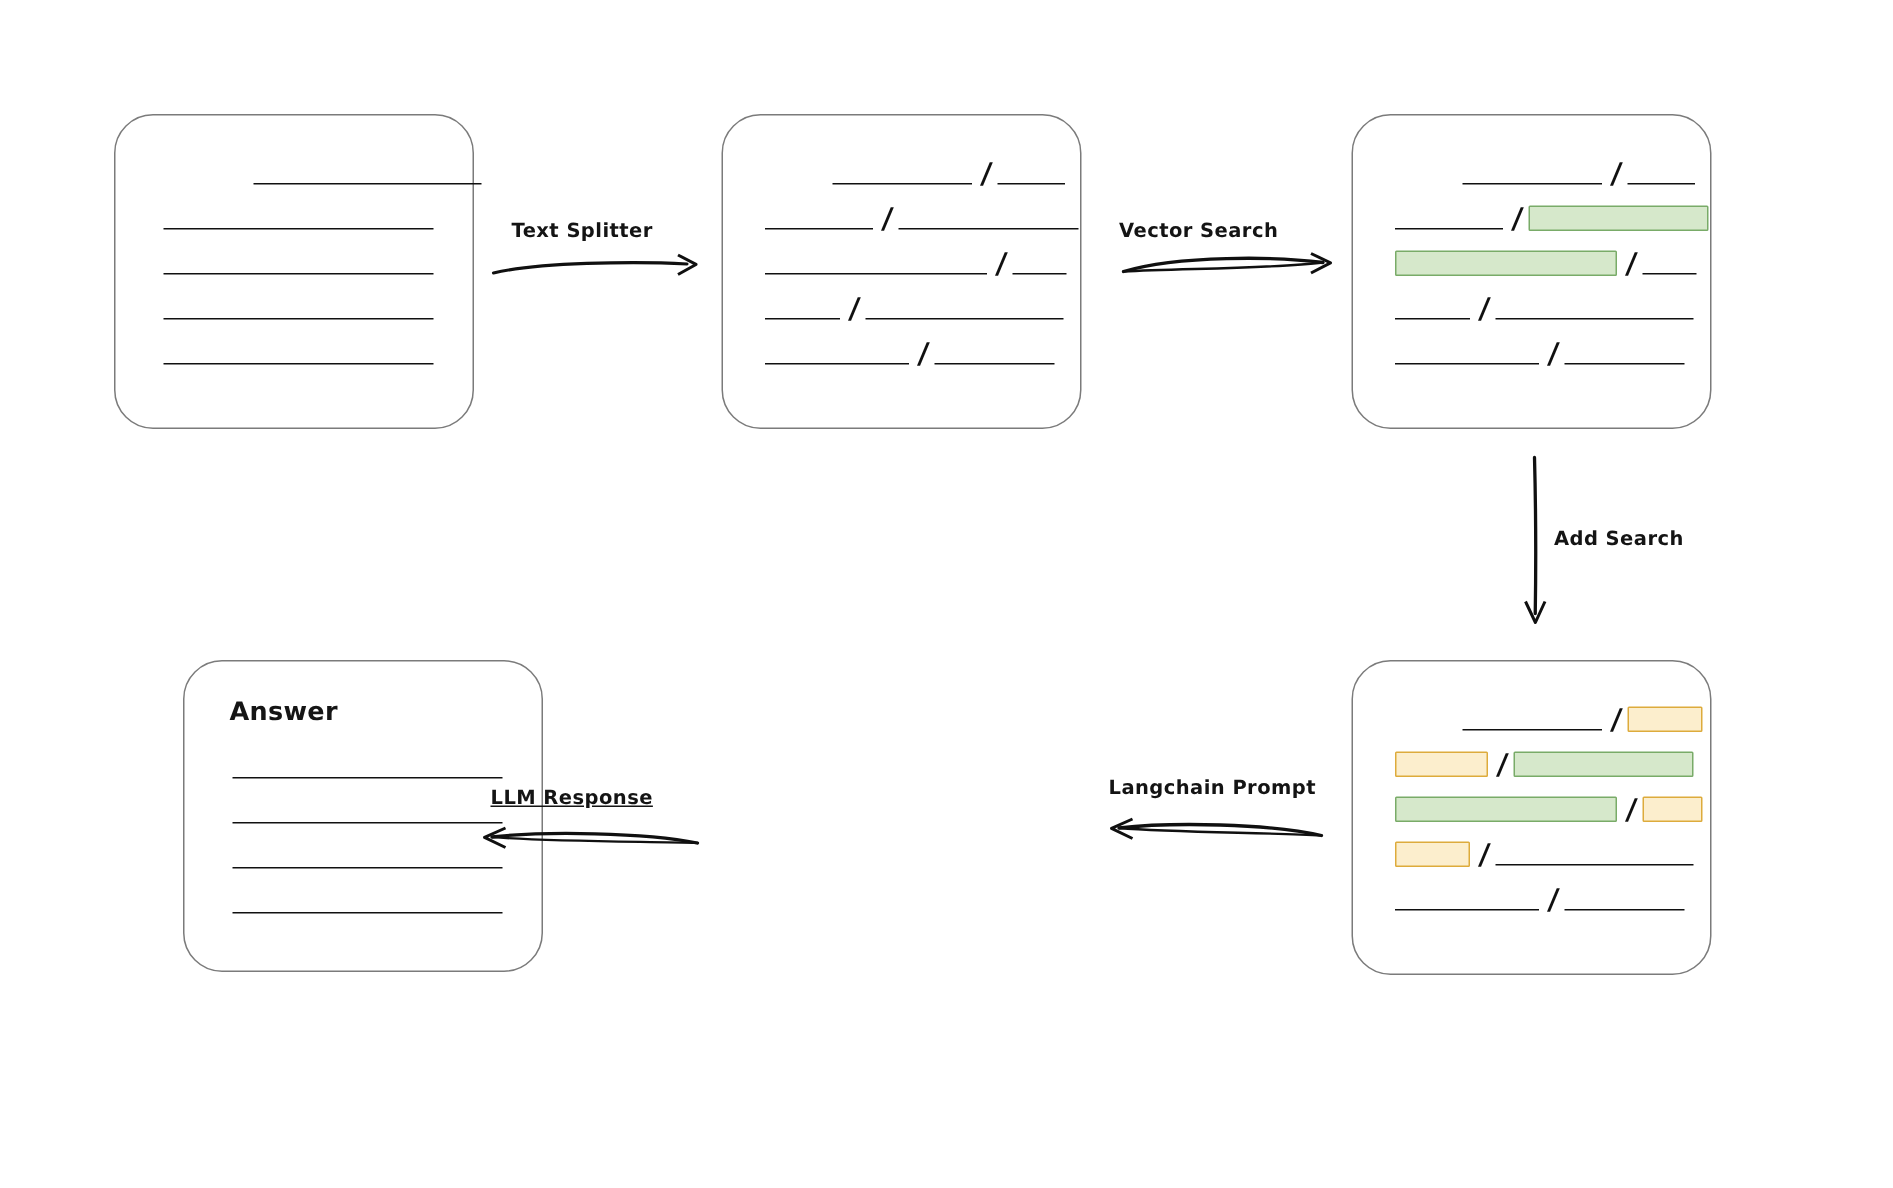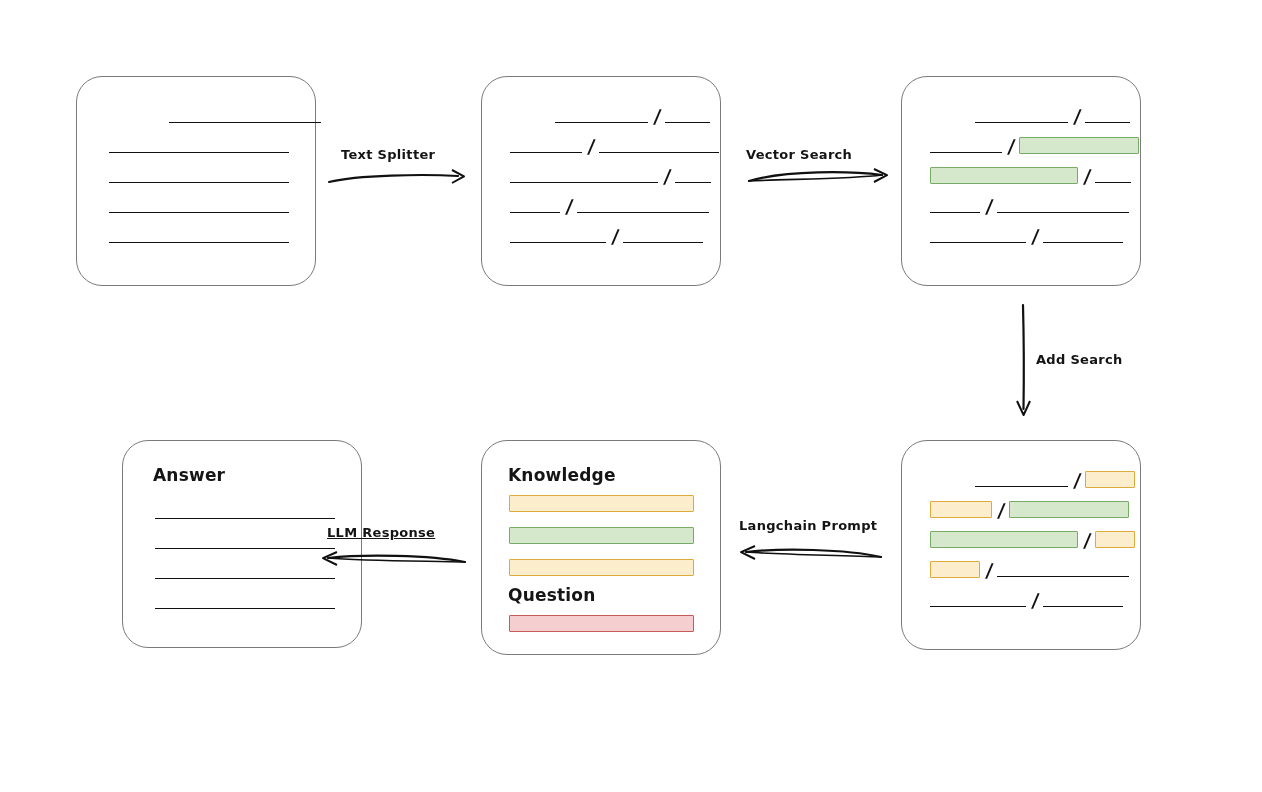--- a/index.html
+++ b/index.html
@@ -169,28 +169,20 @@
         <div class="chip yellow" style="left: 193px; top: 90px; width: 40px; height: 17px;"></div>
         <div class="chip yellow" style="left: 28px; top: 120px; width: 50px; height: 17px;"></div>
         <div class="slash" style="left: 84px; top: 120px;">/</div>
         <div class="rowline" style="left: 95px; top: 135px; width: 132px;"></div>
         <div class="rowline" style="left: 28px; top: 165px; width: 96px;"></div>
         <div class="slash" style="left: 130px; top: 150px;">/</div>
         <div class="rowline" style="left: 141px; top: 165px; width: 80px;"></div>
       </div>
   </div>
 
-  <div class="card" style="left:481px; top:440px; width:240px; height:215px;">
-    <div class="card-title" style="left:26px; top:24px;">Knowledge</div>
-    <div class="chip yellow" style="left:27px; top:54px; width:185px; height:17px;"></div>
-    <div class="chip green" style="left:27px; top:86px; width:185px; height:17px;"></div>
-    <div class="chip yellow" style="left:27px; top:118px; width:185px; height:17px;"></div>
-    <div class="card-title" style="left:26px; top:144px;">Question</div>
-    <div class="chip red" style="left:27px; top:174px; width:185px; height:17px;"></div>
-  </div>
 
   <div class="card" style="left:76px; top:440px; width:240px; height:208px;margin-left:46px;">
     <div class="card-title" style="left:30px; top:24px;">Answer</div>
     <div class="card-body">
         <div class="rowline" style="left: 32px; top: 77px; width: 180px;"></div>
         <div class="rowline" style="left: 32px; top: 107px; width: 180px;"></div>
         <div class="rowline" style="left: 32px; top: 137px; width: 180px;"></div>
         <div class="rowline" style="left: 32px; top: 167px; width: 180px;"></div>
       </div>
   </div>

